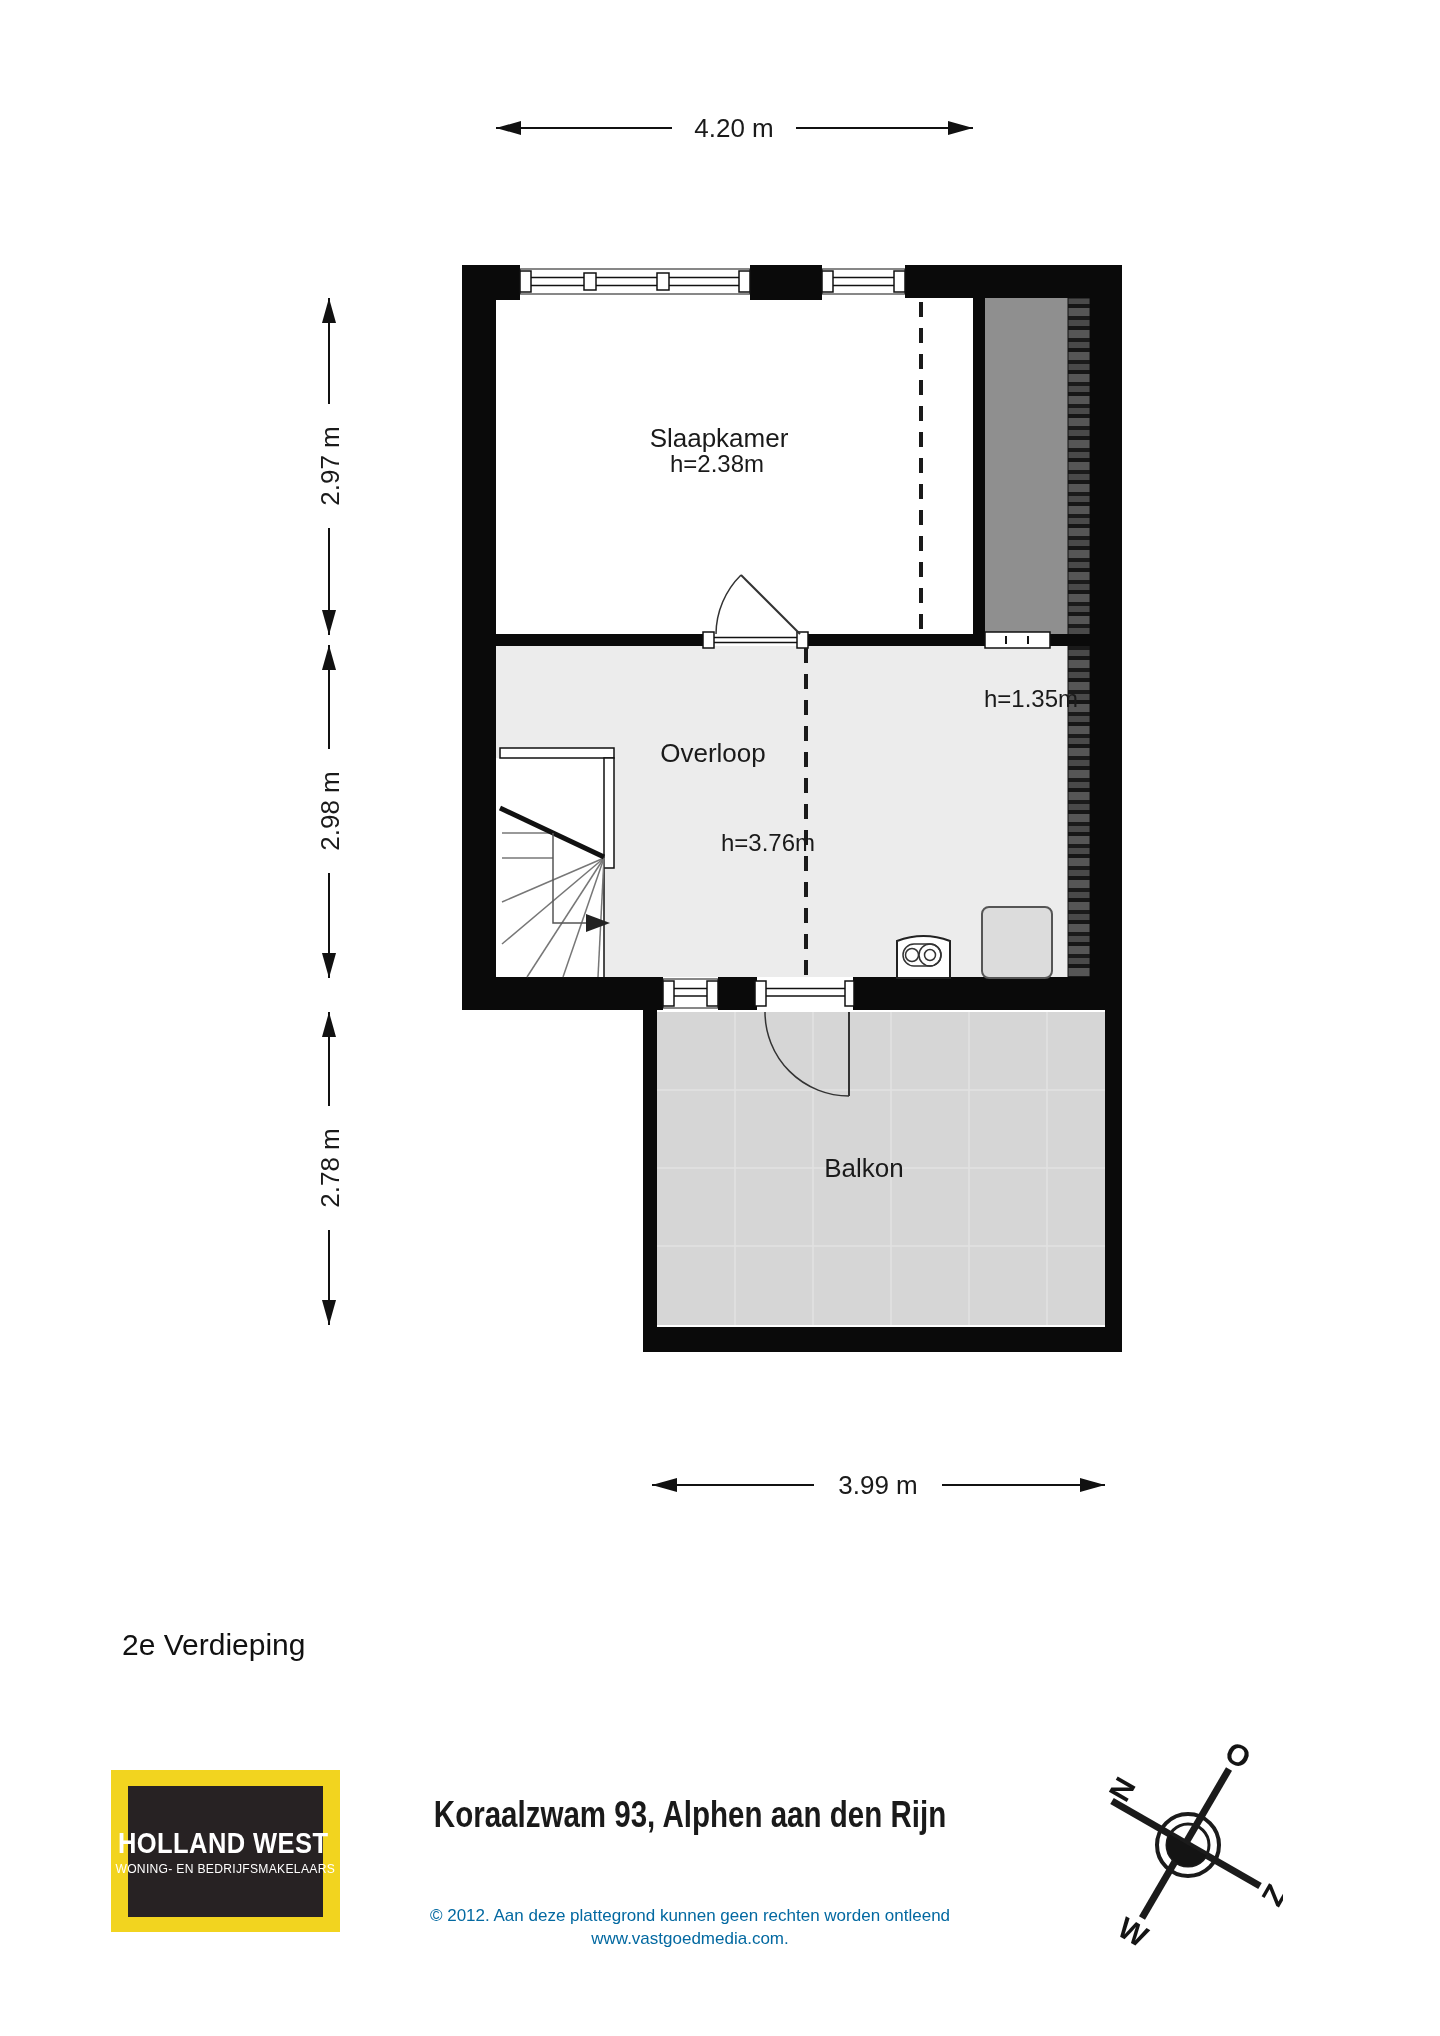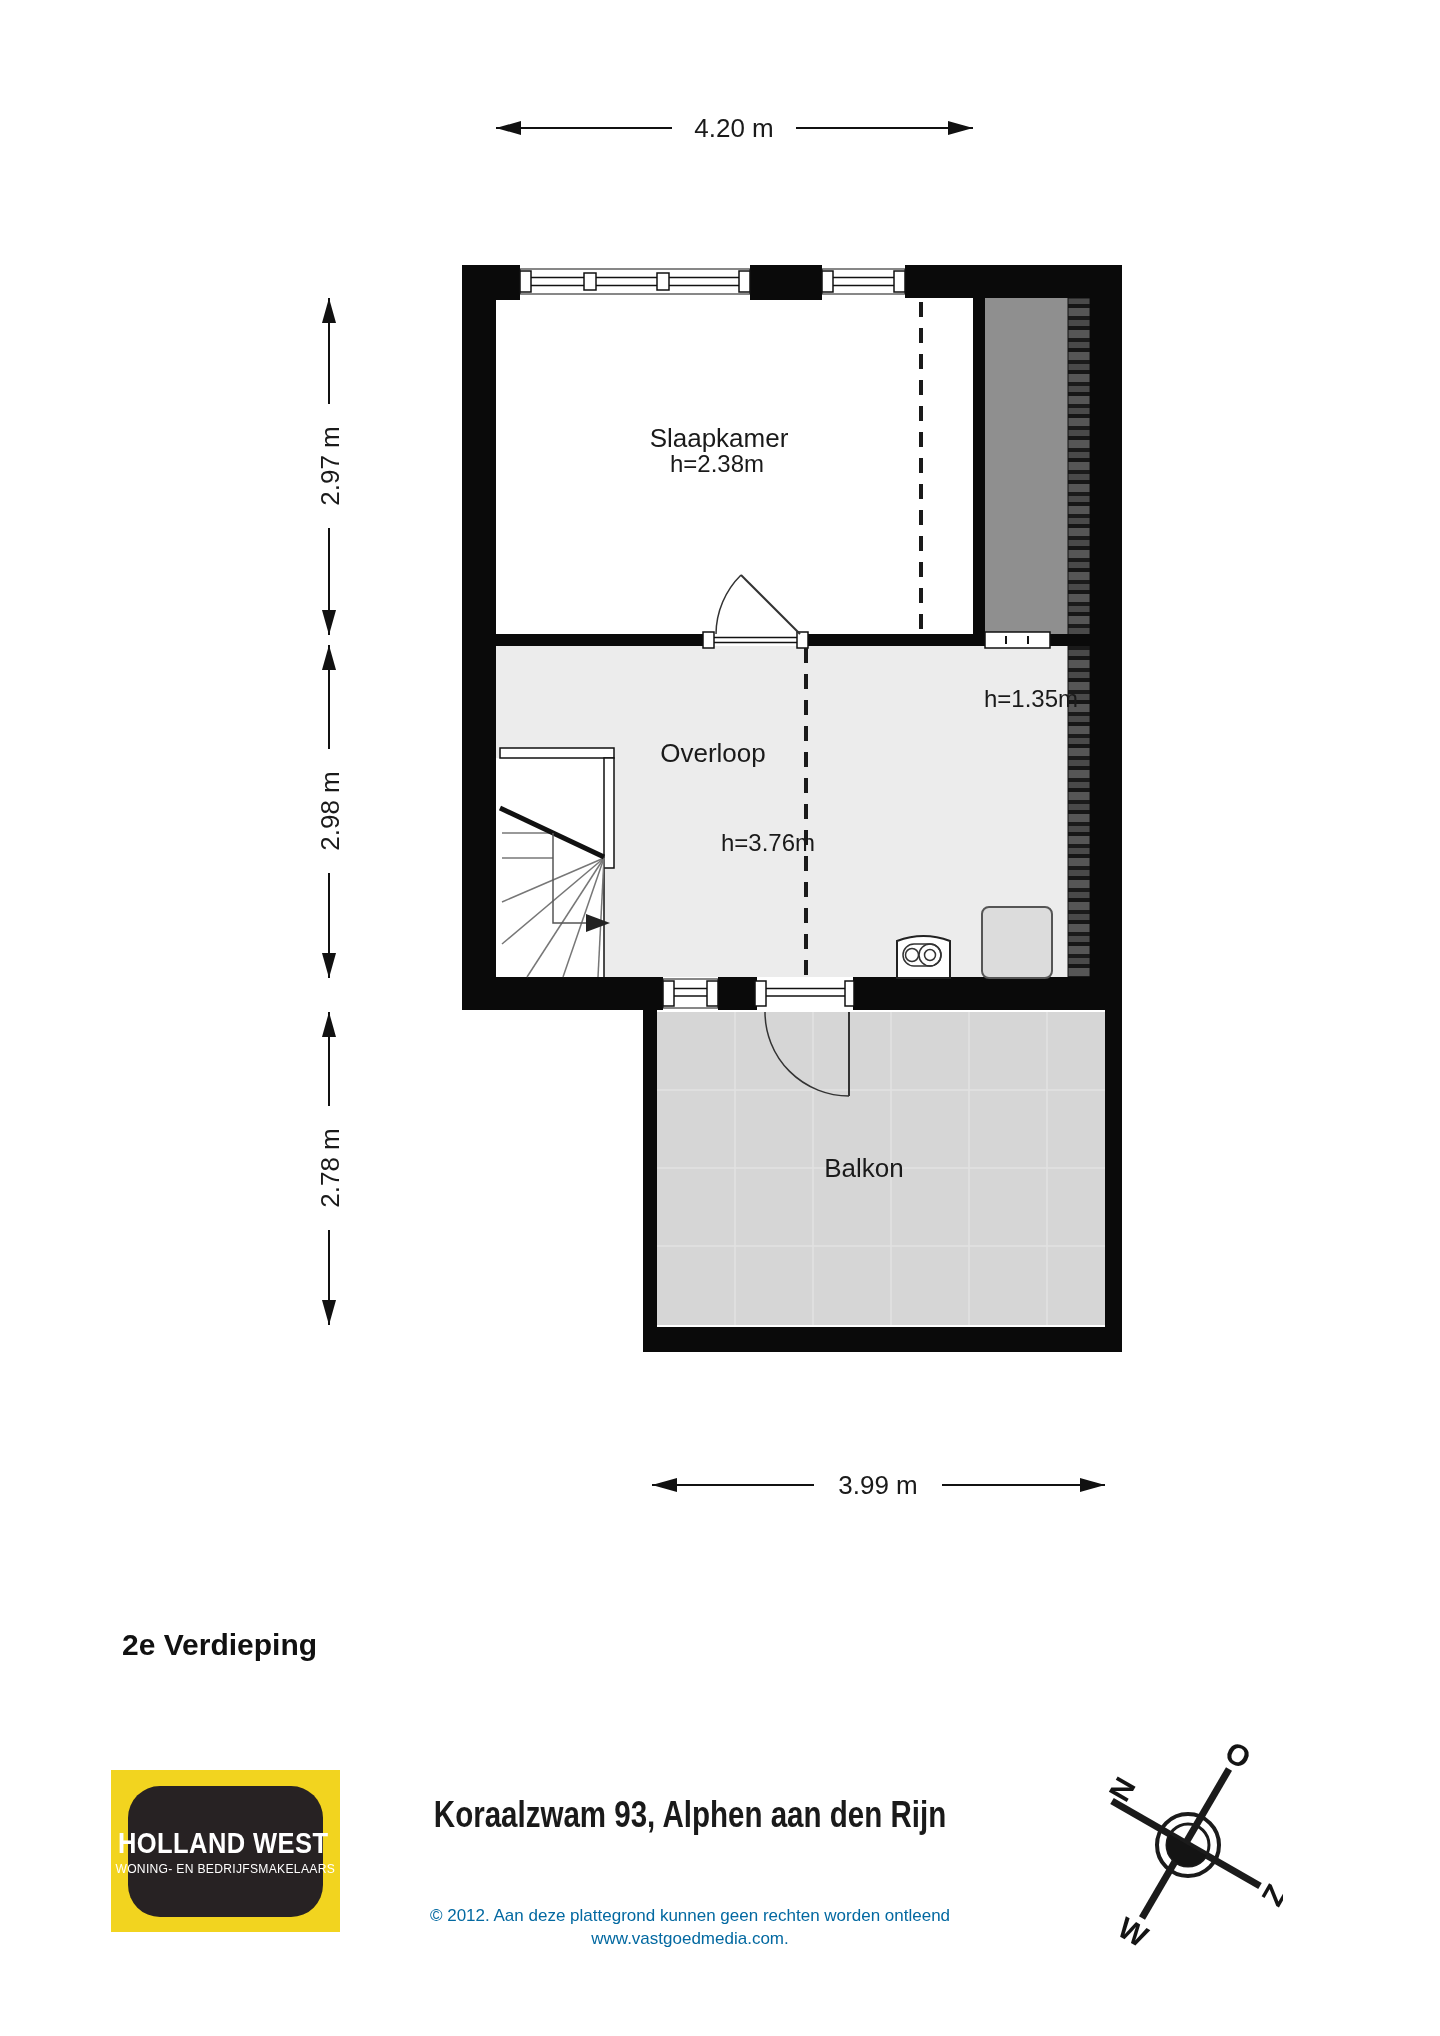--- a/index.html
+++ b/index.html
@@ -3,24 +3,24 @@
 <meta charset="utf-8">
 <style>
   html,body{margin:0;padding:0;background:#ffffff;}
   .canvas{position:relative;width:1440px;height:2036px;background:#ffffff;overflow:hidden;
           font-family:"Liberation Sans",sans-serif;color:#1a1a1a;}
   svg{position:absolute;left:0;top:0;}
   svg text{font-family:"Liberation Sans",sans-serif;fill:#1a1a1a;}
   .room-label{font-size:26px;}
   .h-label{font-size:24px;}
   .dim-label{font-size:26px;}
-  .floor-label{position:absolute;left:122px;top:1628px;font-size:30px;color:#111;font-weight:bold;}
+  .floor-label{position:absolute;left:122px;top:1628px;font-size:30px;color:#111;}
   .logo{position:absolute;left:111px;top:1770px;width:229px;height:162px;box-sizing:border-box;}
   .logo-inner{position:absolute;left:17px;top:16px;right:17px;bottom:15px;
-              display:flex;flex-direction:column;align-items:center;justify-content:center;border-radius:32px;}
+              display:flex;flex-direction:column;align-items:center;justify-content:center;}
   .logo-name{font-weight:bold;font-size:30px;white-space:nowrap;letter-spacing:.5px;
              transform:scaleX(.85);transform-origin:center;line-height:1.05;}
   .logo-tagline{font-size:12.5px;white-space:nowrap;letter-spacing:.3px;margin-top:3px;
                 transform:scaleX(.97);transform-origin:center;}
   .title{position:absolute;left:360px;top:1794px;width:660px;text-align:center;
          font-weight:bold;font-size:36px;white-space:nowrap;
          transform:scaleX(.82);transform-origin:50% 50%;}
   .copyright{position:absolute;left:390px;top:1904px;width:600px;text-align:center;
              font-size:17px;line-height:23px;color:#0369a1;}
   .compass{position:absolute;left:1103px;top:1740px;}

